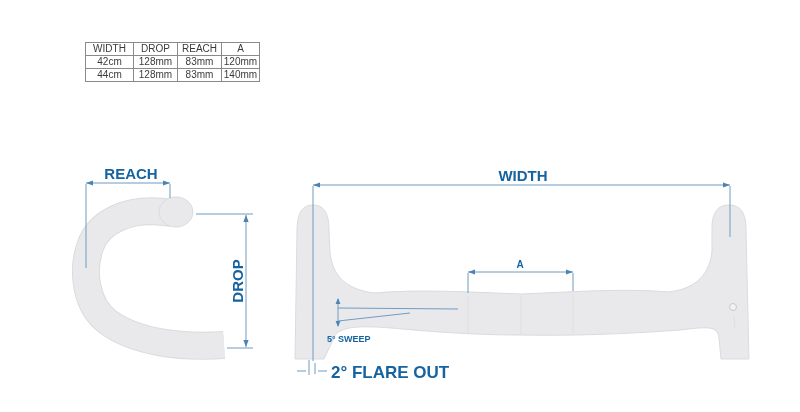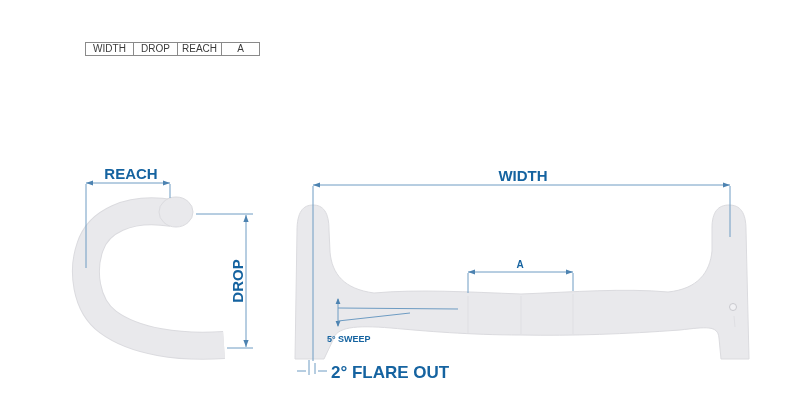--- a/index.html
+++ b/index.html
@@ -45,20 +45,32 @@
         <col class="col-d">
         <col class="col-r">
         <col class="col-a">
       </colgroup>
     <tbody>
       <tr>
         <td>WIDTH</td>
         <td>DROP</td>
         <td>REACH</td>
         <td>A</td>
+      </tr>
+      <tr>
+        <td>42cm</td>
+        <td>128mm</td>
+        <td>83mm</td>
+        <td>120mm</td>
+      </tr>
+      <tr>
+        <td>44cm</td>
+        <td>128mm</td>
+        <td>83mm</td>
+        <td>140mm</td>
       </tr>
     </tbody>
   </table>
 
   <svg class="draw" width="800" height="412" viewBox="0 0 800 412">
 
     <g>
       <path class="bar-stroke-outer" d="M 224 345 C 180 348, 135 342, 108 322 C 85 305, 82 270, 90 247 C 98 222, 128 206, 172 213"></path>
       <path class="bar-stroke-inner" d="M 224 345 C 180 348, 135 342, 108 322 C 85 305, 82 270, 90 247 C 98 222, 128 206, 172 213"></path>
       <ellipse class="bar" cx="176" cy="212" rx="17" ry="15"></ellipse>

